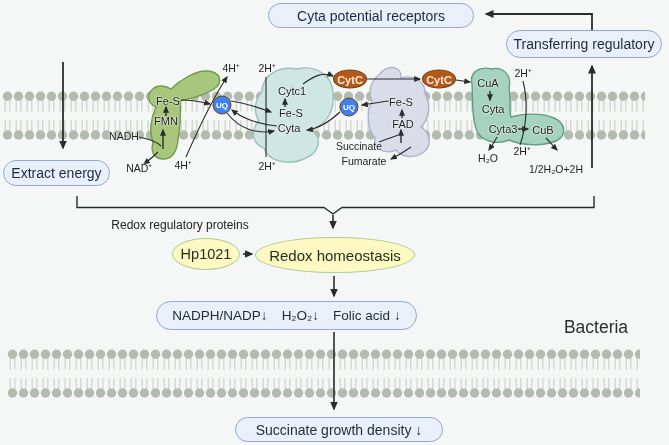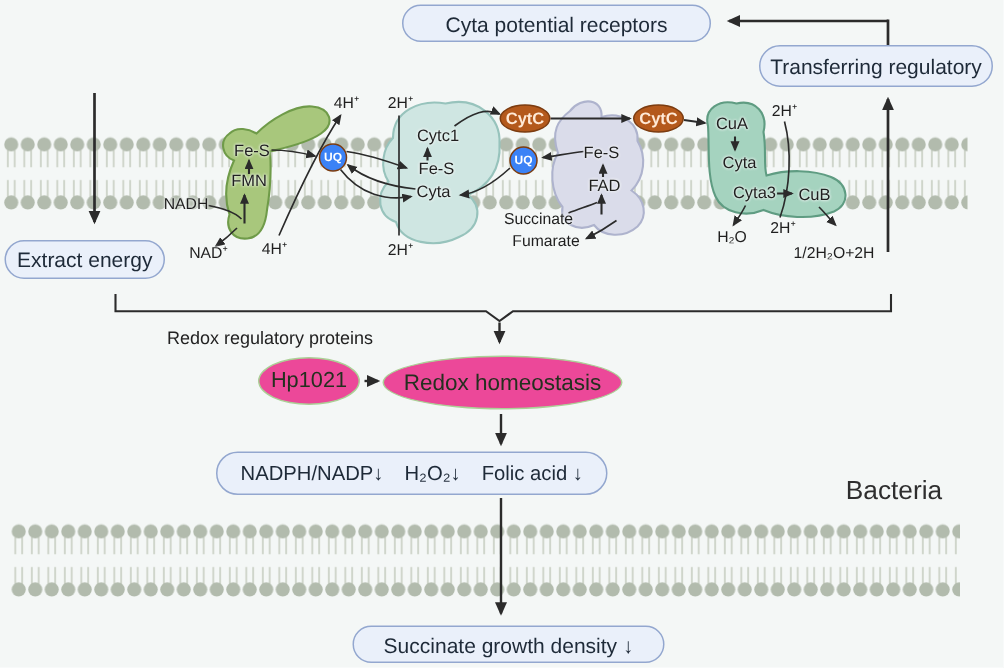--- a/index.html
+++ b/index.html
@@ -3,21 +3,21 @@
 <meta charset="utf-8">
 <style>
   html,body{margin:0;padding:0;}
   body{font-family:"Liberation Sans",sans-serif;}
   #stage{position:relative;width:669px;height:445px;background:#f4f7f6;overflow:hidden;}
   #stage svg{position:absolute;left:0;top:0;}
   .pill{position:absolute;display:flex;align-items:center;justify-content:center;
         background:#eaf0fa;border:1.5px solid #93a7cf;border-radius:14px;
         color:#1e2a38;font-size:14px;white-space:nowrap;box-sizing:border-box;}
   .ell{position:absolute;display:flex;align-items:center;justify-content:center;
-       background:#ec4899;border:1.3px solid #abd096;border-radius:50%;
+       background:#fef9c3;border:1.3px solid #abd096;border-radius:50%;
        color:#24301f;white-space:nowrap;box-sizing:border-box;}
   .lbl{position:absolute;transform:translate(-50%,-50%);font-size:10.5px;color:#1f1f1f;
        white-space:nowrap;text-shadow:0 0 2px #f4f7f6,0 0 2px #f4f7f6;}
   .lbl.med{font-size:11px;}
   .lbl.big{font-size:17.5px;color:#2e2e2e;}
   .lbl.reg{font-size:12px;color:#222;}
   .uq{position:absolute;transform:translate(-50%,-50%);width:19px;height:19px;border-radius:50%;
       background:#3b82f6;border:1.5px solid #7c3c10;color:#fff;font-size:8px;font-weight:bold;
       display:flex;align-items:center;justify-content:center;box-sizing:border-box;}
   .cytc{position:absolute;transform:translate(-50%,-50%);width:34px;height:19px;border-radius:50%;
@@ -106,21 +106,21 @@
 
   <path d="M490,91 L490,100" stroke="#2b2b2b" stroke-width="1.4" fill="none" marker-end="url(#ah)"></path>
   <path d="M518,129 L528,129" stroke="#2b2b2b" stroke-width="1.4" fill="none" marker-end="url(#ah)"></path>
   <path d="M497,137 C494,143 491,147 489,150" stroke="#2b2b2b" stroke-width="1.1" fill="none" marker-end="url(#ah)"></path>
   <path d="M546,138 C551,143 554,147 557,150" stroke="#2b2b2b" stroke-width="1.1" fill="none" marker-end="url(#ah)"></path>
 </svg>
 
 <div class="pill" style="left:268px;top:3px;width:206px;height:25px;">Cyta potential receptors</div>
 <div class="pill" style="left:506px;top:30px;width:156px;height:28px;">Transferring regulatory</div>
 <div class="pill" style="left:3px;top:160px;width:107px;height:26px;">Extract energy</div>
-<div class="pill" style="left:144px;top:301px;width:261px;height:29px;border-radius:15px;">
+<div class="pill" style="left:156px;top:301px;width:261px;height:29px;border-radius:15px;">
   <div class="res">
     <span>NADPH/NADP↓</span>
     <span>H₂O₂↓</span>
     <span>Folic acid ↓</span>
   </div>
 </div>
 <div class="pill" style="left:235px;top:417px;width:208px;height:25px;">Succinate growth density ↓</div>
 
 <div class="ell" style="left:172px;top:238px;width:68px;height:32px;font-size:14.5px;">Hp1021</div>
 <div class="ell" style="left:255px;top:237px;width:160px;height:36px;font-size:15px;">Redox homeostasis</div>

